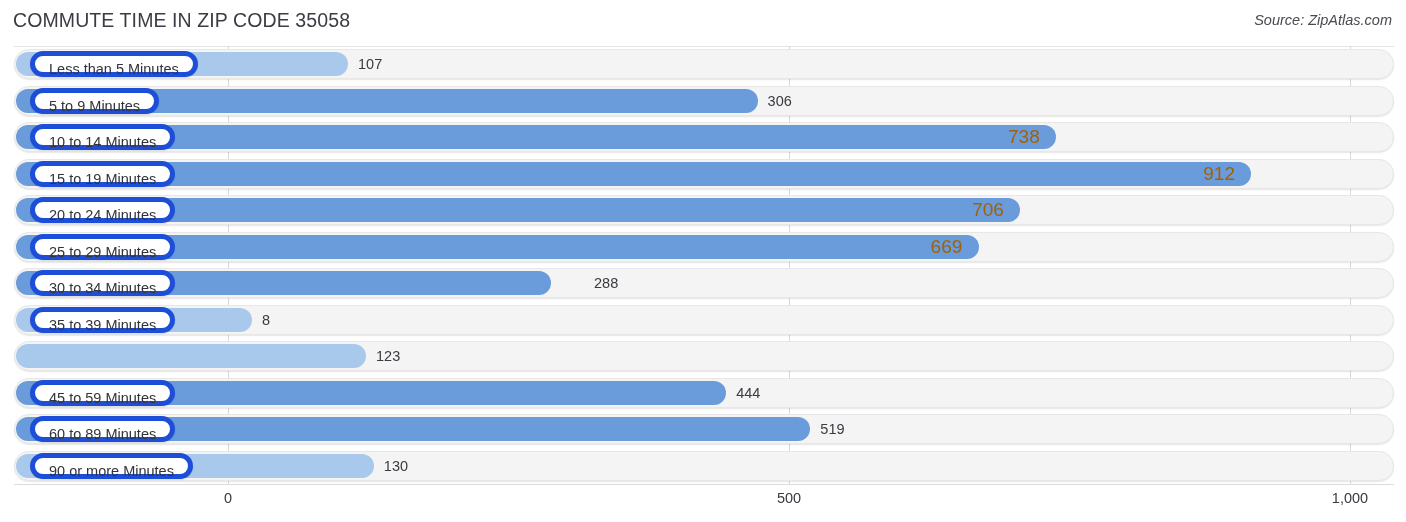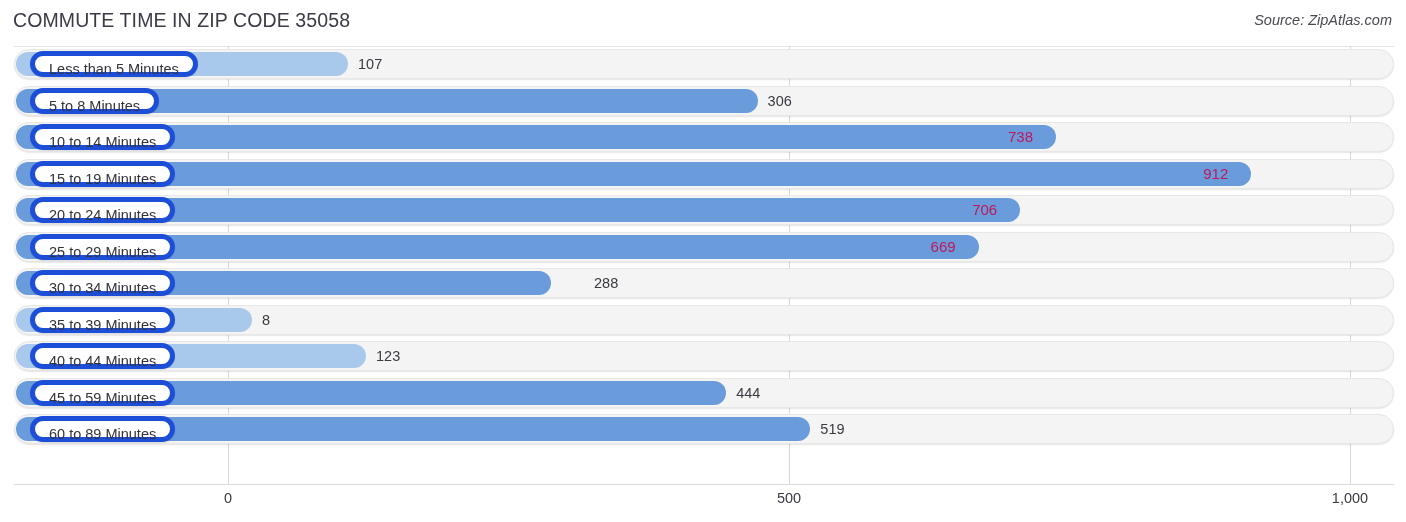--- a/index.html
+++ b/index.html
@@ -97,22 +97,22 @@
   .bar.pale {
     background: #a9c9ec;
   }
 
   
   .val-in {
     position: absolute;
     top: 6px;
     height: 32px;
     line-height: 24px;
-    font-size: 15px;
-    color: #be185d;
+    font-size: 19px;
+    color: #a16207;
     white-space: nowrap;
   }
   .val-out {
     position: absolute;
     top: 6px;
     height: 24px;
     line-height: 24px;
     font-size: 14.5px;
     color: #3a3a42;
     white-space: nowrap;
@@ -176,21 +176,21 @@
     <div class="gridline" style="left: 1350px;"></div>
     <div class="row" style="top: 0px;">
       <div class="track"></div>
       <div class="bar pale" style="width: 332.054px;"></div>
       <div class="pill">Less than 5 Minutes</div>
       <div class="val-out" style="left: 358.054px;">107</div>
     </div>
     <div class="row" style="top: 36.5px;">
       <div class="track"></div>
       <div class="bar" style="width: 741.584px;"></div>
-      <div class="pill">5 to 8 Minutes</div>
+      <div class="pill">5 to 9 Minutes</div>
       <div class="val-out" style="left: 767.584px;">306</div>
     </div>
     <div class="row" style="top: 73px;">
       <div class="track"></div>
       <div class="bar" style="width: 1040.04px;"></div>
       <div class="pill">10 to 14 Minutes</div>
       <div class="val-in" style="left: 1008.04px;">738</div>
     </div>
     <div class="row" style="top: 109.5px;">
       <div class="track"></div>
@@ -218,34 +218,39 @@
     </div>
     <div class="row" style="top: 255.5px;">
       <div class="track"></div>
       <div class="bar pale" style="width: 236px;"></div>
       <div class="pill">35 to 39 Minutes</div>
       <div class="val-out" style="left: 262px;">8</div>
     </div>
     <div class="row" style="top: 292px;">
       <div class="track"></div>
       <div class="bar pale" style="width: 350.006px;"></div>
-      <div class="pill">40 to 44 Minutes</div>
       <div class="val-out" style="left: 376.006px;">123</div>
     </div>
     <div class="row" style="top: 328.5px;">
       <div class="track"></div>
       <div class="bar" style="width: 710.168px;"></div>
       <div class="pill">45 to 59 Minutes</div>
       <div class="val-out" style="left: 736.168px;">444</div>
     </div>
     <div class="row" style="top: 365px;">
       <div class="track"></div>
       <div class="bar" style="width: 794.318px;"></div>
       <div class="pill">60 to 89 Minutes</div>
       <div class="val-out" style="left: 820.318px;">519</div>
+    </div>
+    <div class="row" style="top: 401.5px;">
+      <div class="track"></div>
+      <div class="bar pale" style="width: 357.86px;"></div>
+      <div class="pill">90 or more Minutes</div>
+      <div class="val-out" style="left: 383.86px;">130</div>
     </div>
   </div>
 
 <div class="xaxis" id="xaxis">
   <div class="xaxis-line"></div>
 <div class="tick-label" style="left: 228px;">0</div>
     <div class="tick-label" style="left: 789px;">500</div>
     <div class="tick-label" style="left: 1350px; text-align: center;">1,000</div>
   </div>
 

